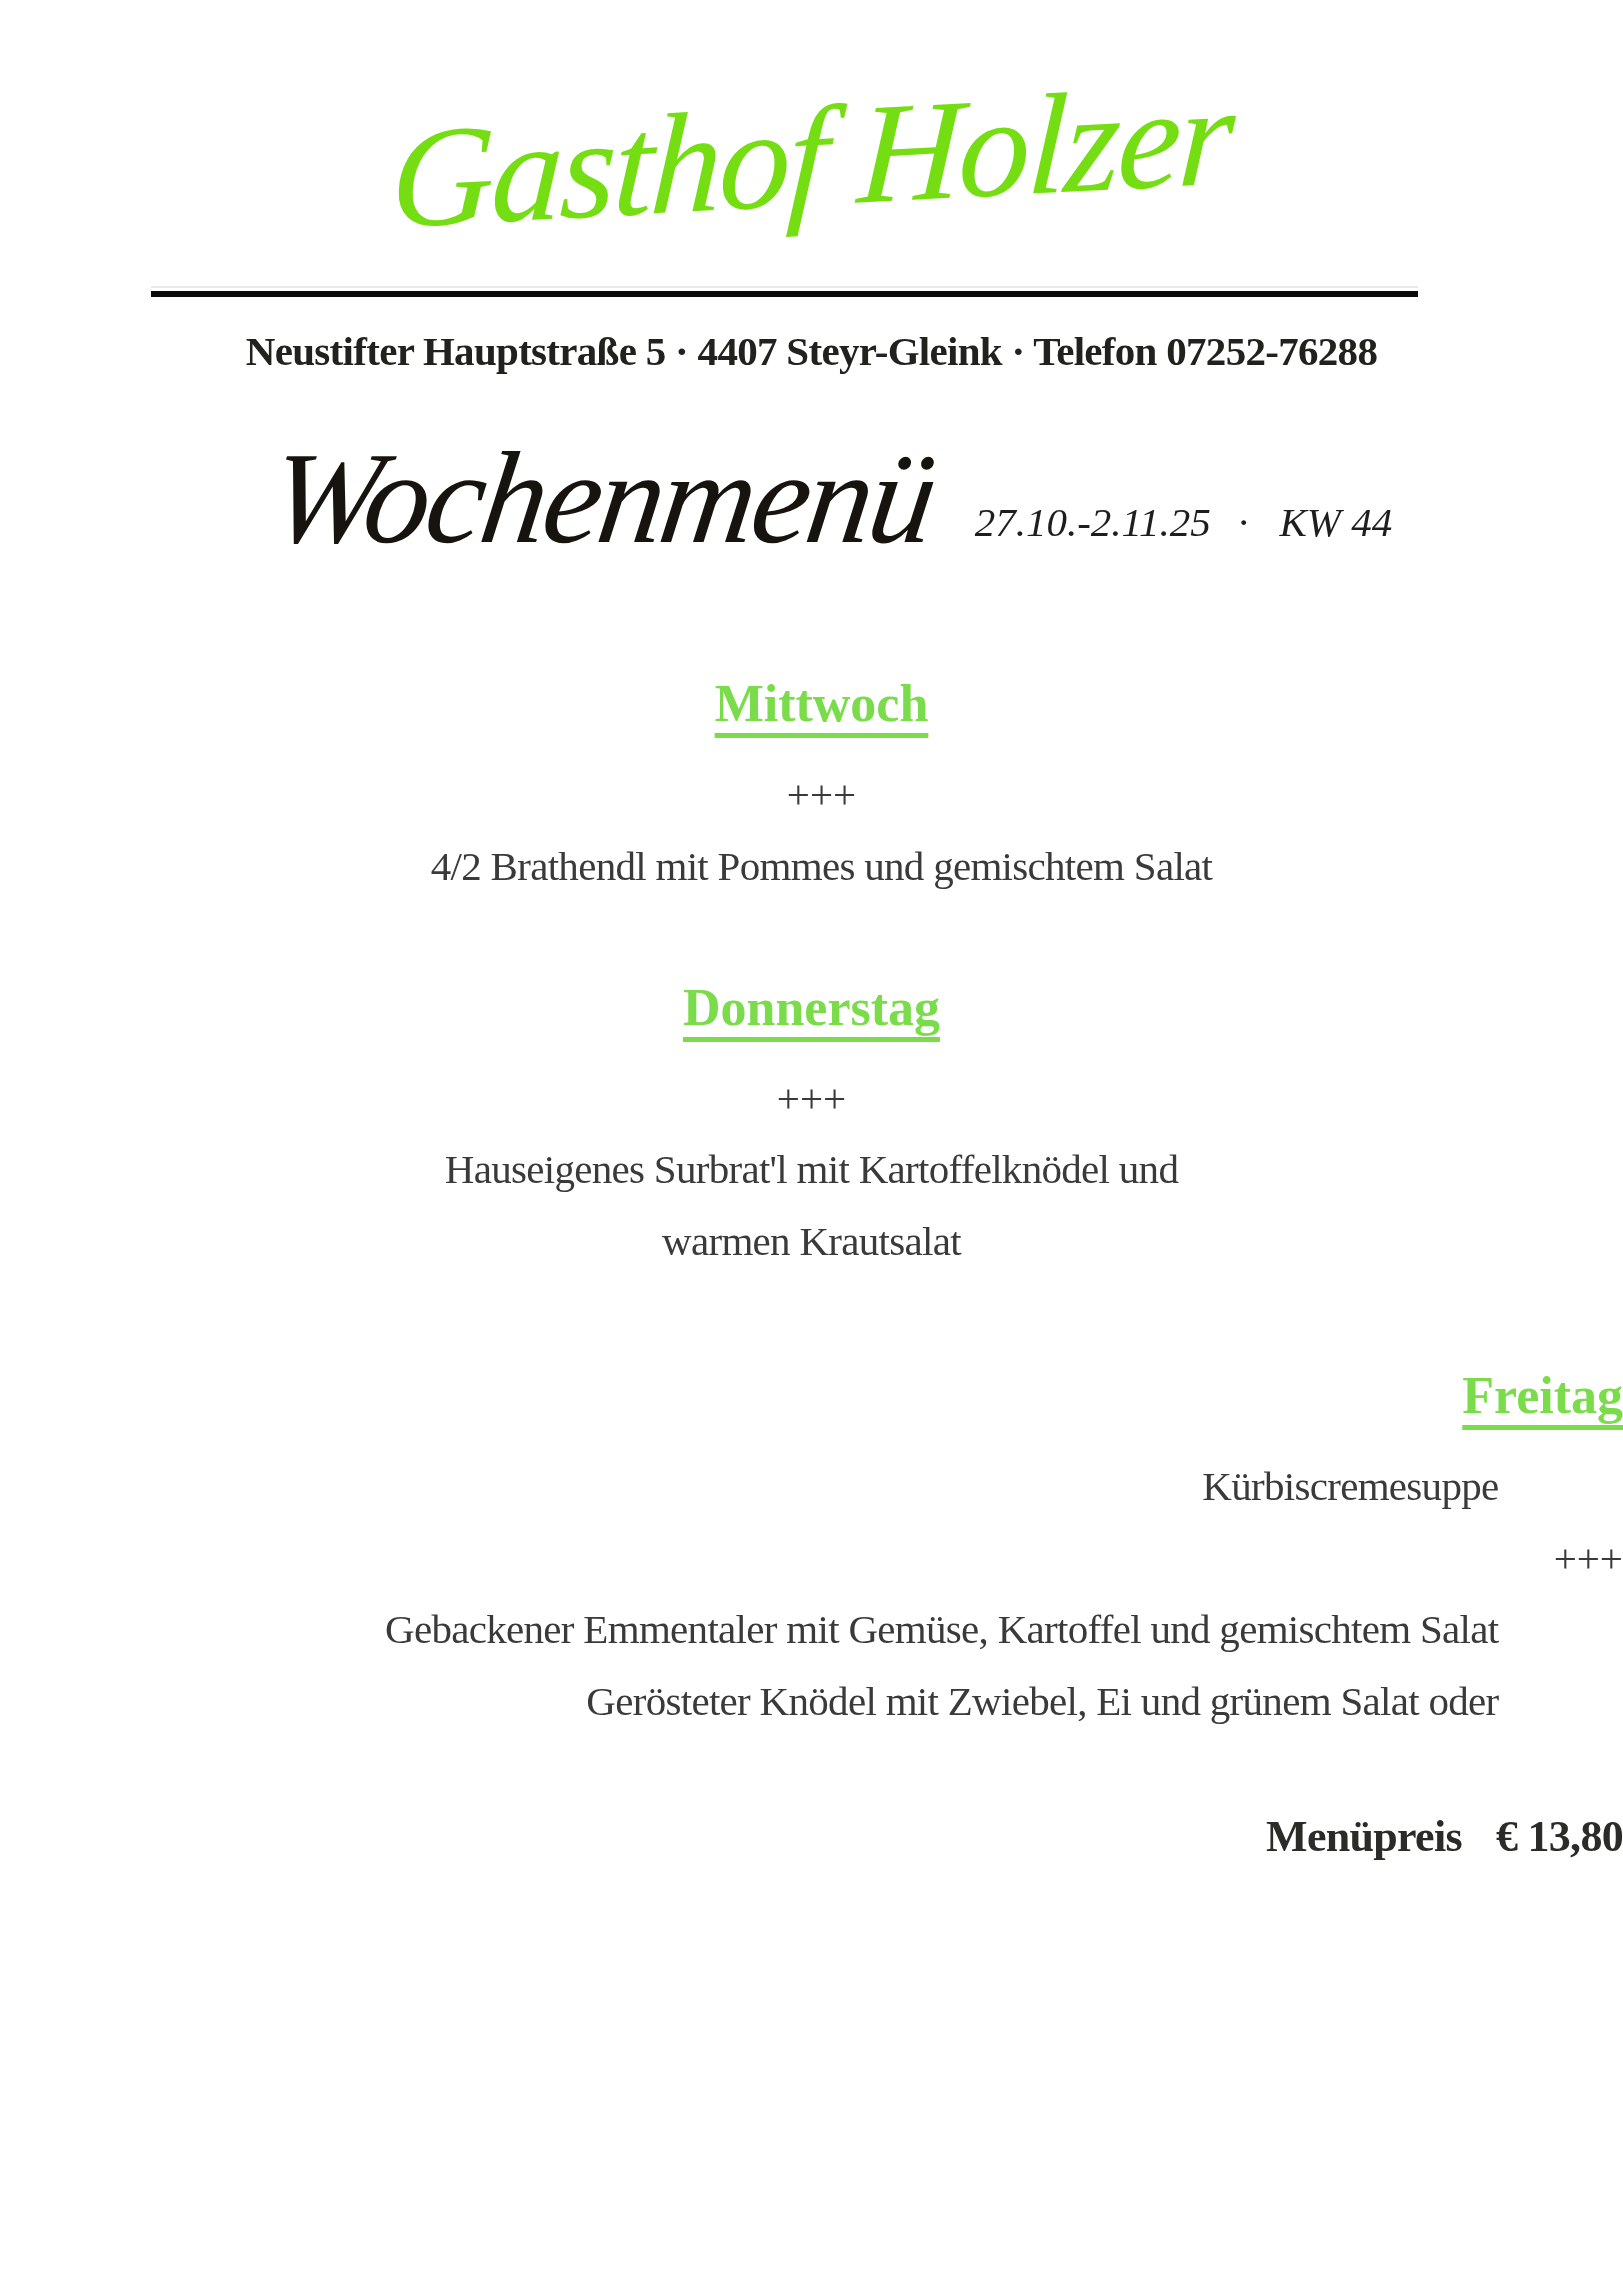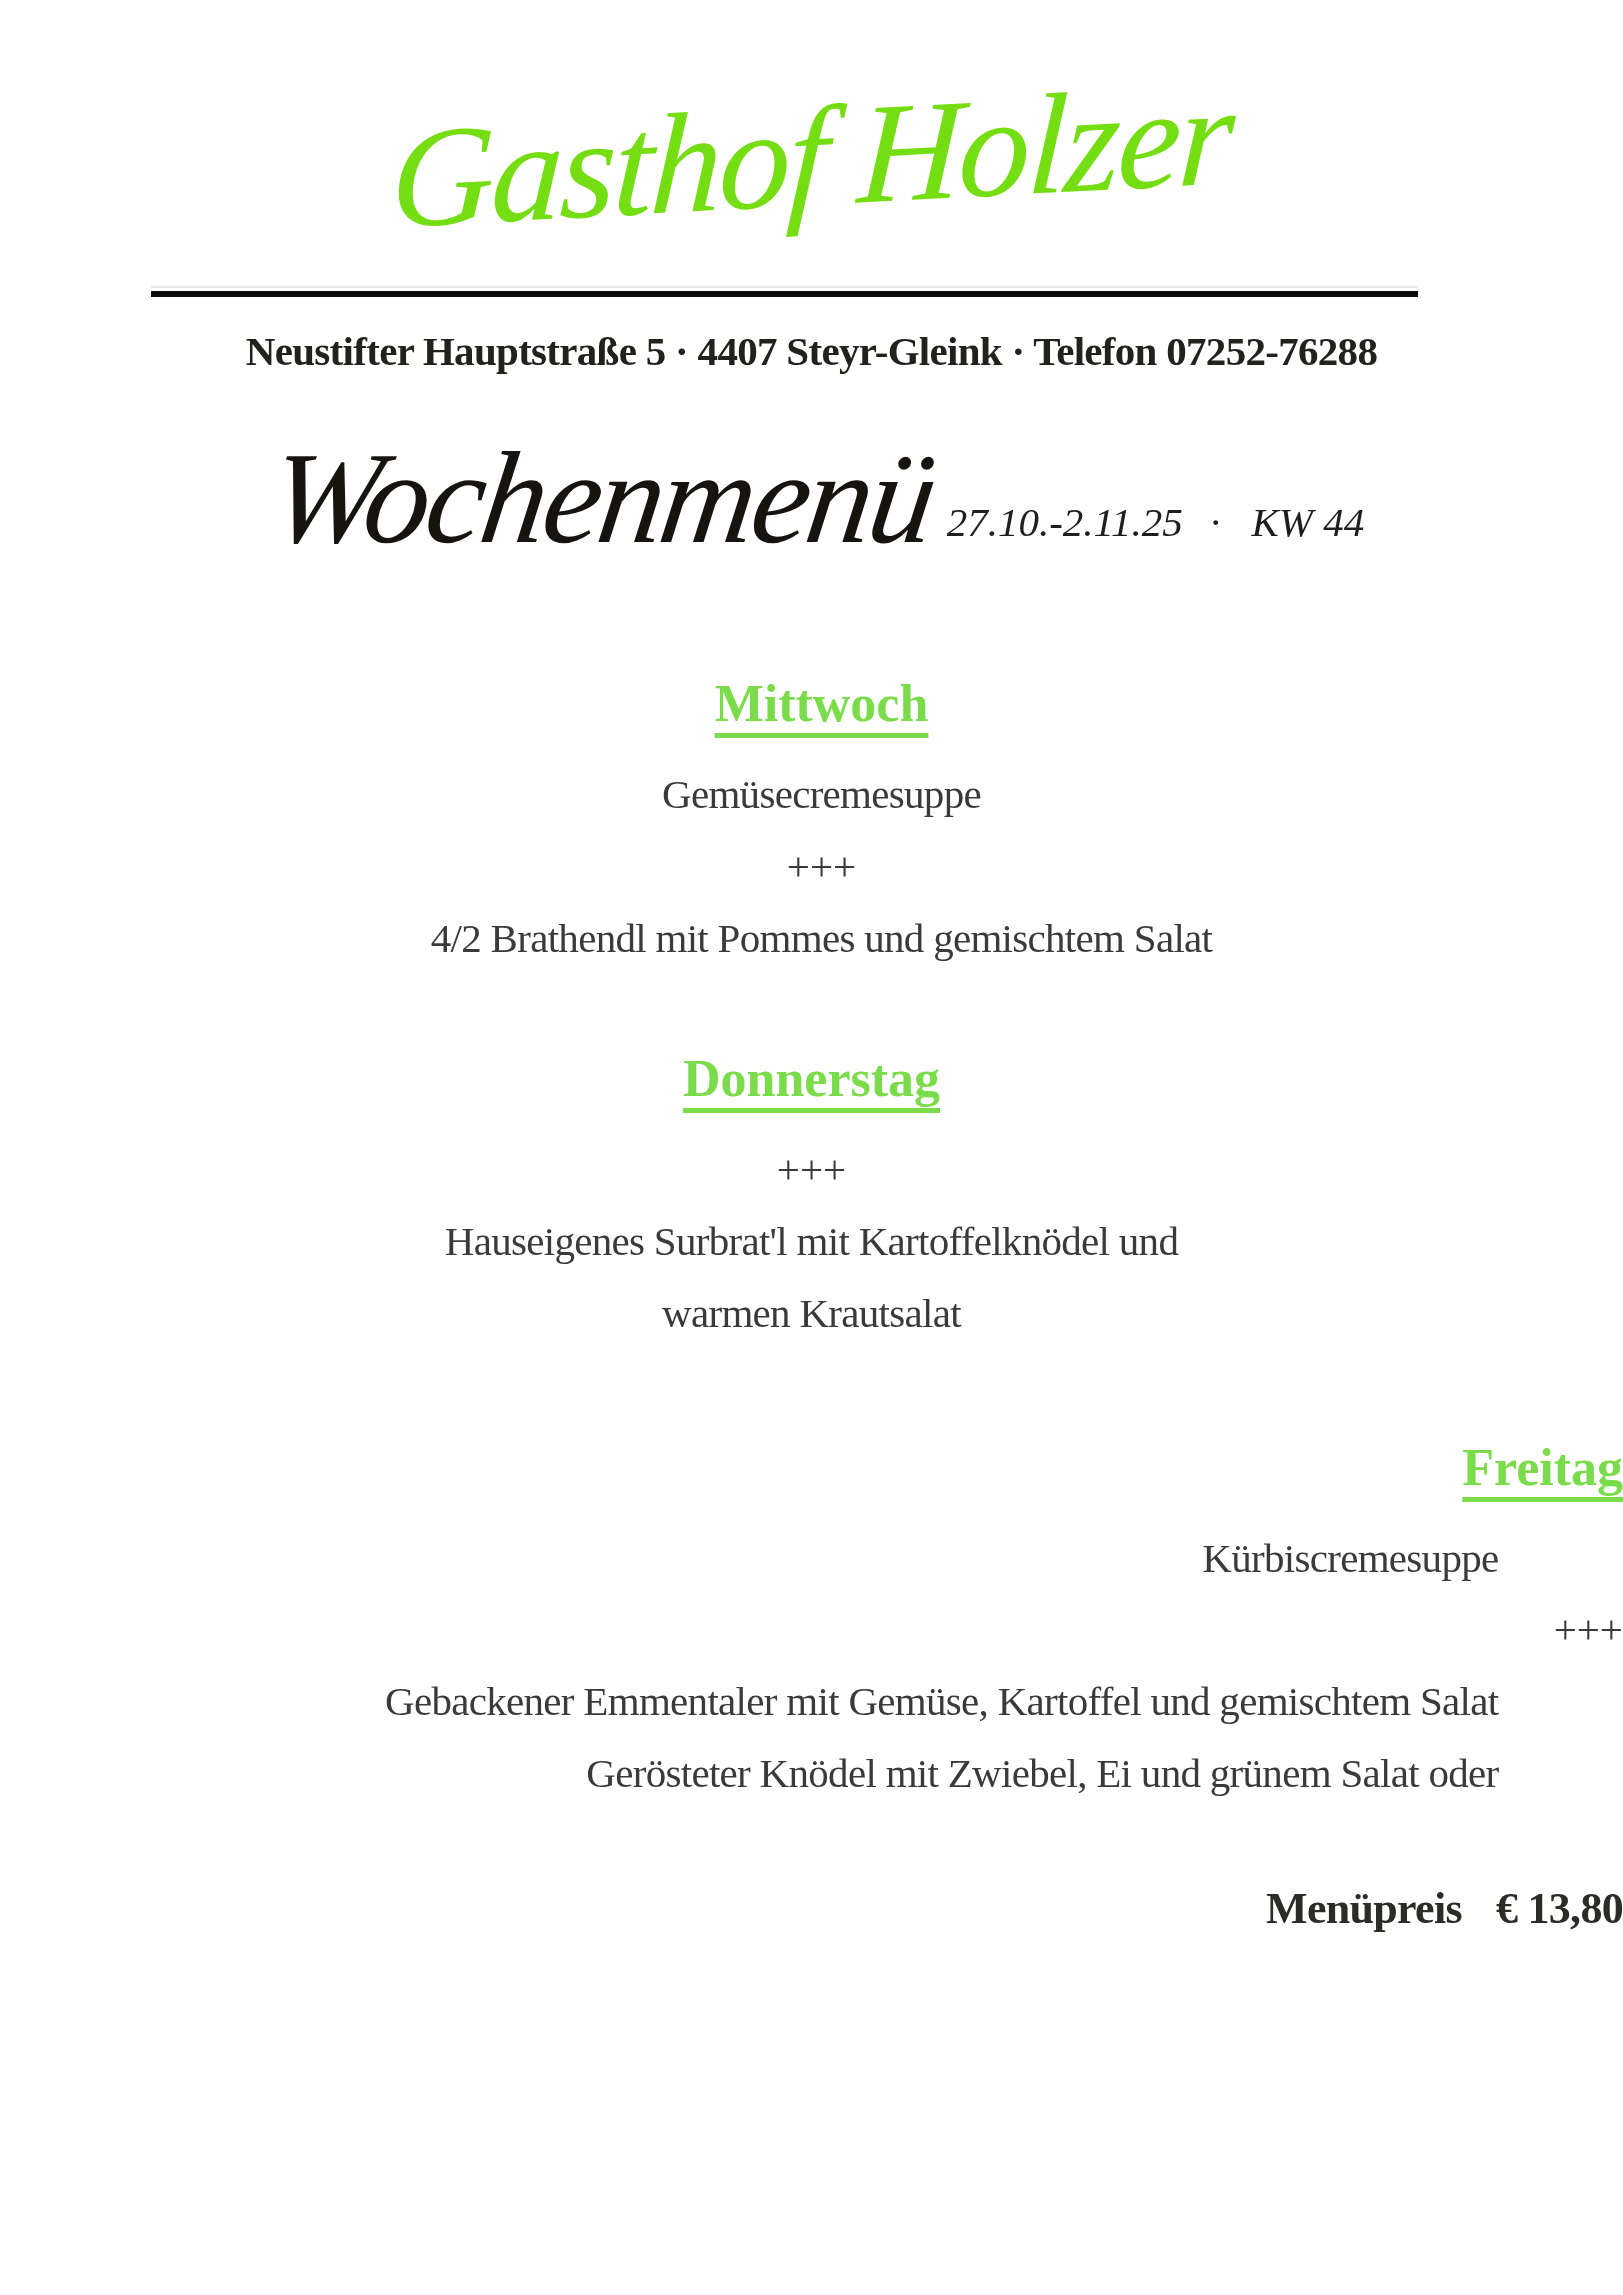--- a/index.html
+++ b/index.html
@@ -67,21 +67,21 @@
     color: #17130f;
     letter-spacing: -3.3px;
     transform: skewX(-8deg);
   }
   .title-date {
     font-style: italic;
     font-size: 41px;
     line-height: 1;
     color: #1e1e1e;
     padding-bottom: 19.6px;
-    margin-left: 14px;
+    margin-left: 42px;
     letter-spacing: 0;
   }
   .title-date .dot { margin: 0 17px; }
   .title-date .kw  { margin-left: 3.9px; }
 
   .subtitle {
     margin-top: 47px;
     text-align: center;
     font-weight: 700;
     font-size: 48px;
@@ -159,21 +159,20 @@
     <div class="title-date">
       <span>27.10.-2.11.25</span>
       <span class="dot">·</span>
       <span class="kw">KW 44</span>
     </div>
   </div>
 
 
   <div class="day-section first">
     <div class="day-heading">Mittwoch</div>
-    <div class="course">Gemüsecremesuppe</div>
     <div class="course-separator">+++</div>
     <div class="course">4/2 Brathendl mit Pommes und gemischtem Salat</div>
   </div>
 
   <div class="day-section middle">
     <div class="day-heading">Donnerstag</div>
     <div class="course-separator">+++</div>
     <div class="course">Hauseigenes Surbrat'l mit Kartoffelknödel und
 warmen Krautsalat</div>
   </div>

